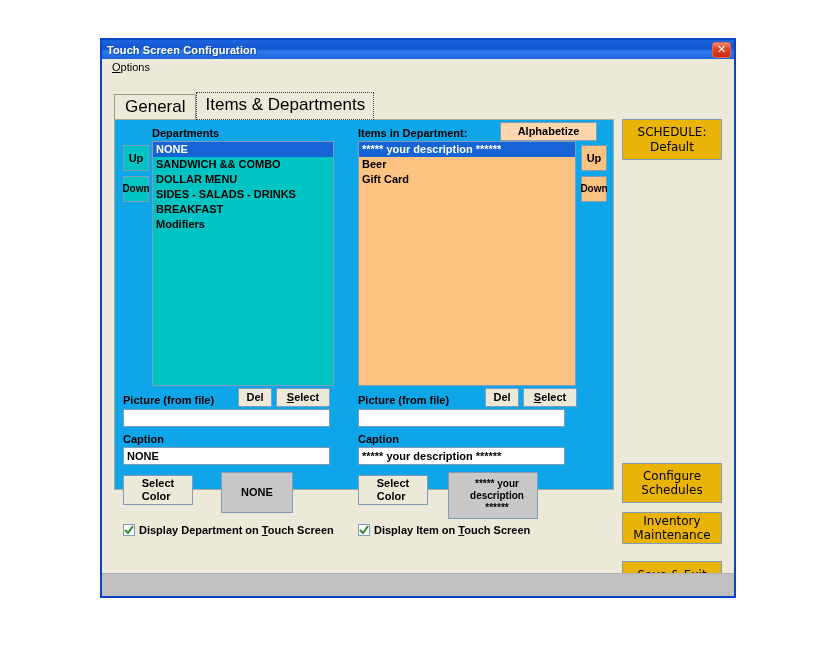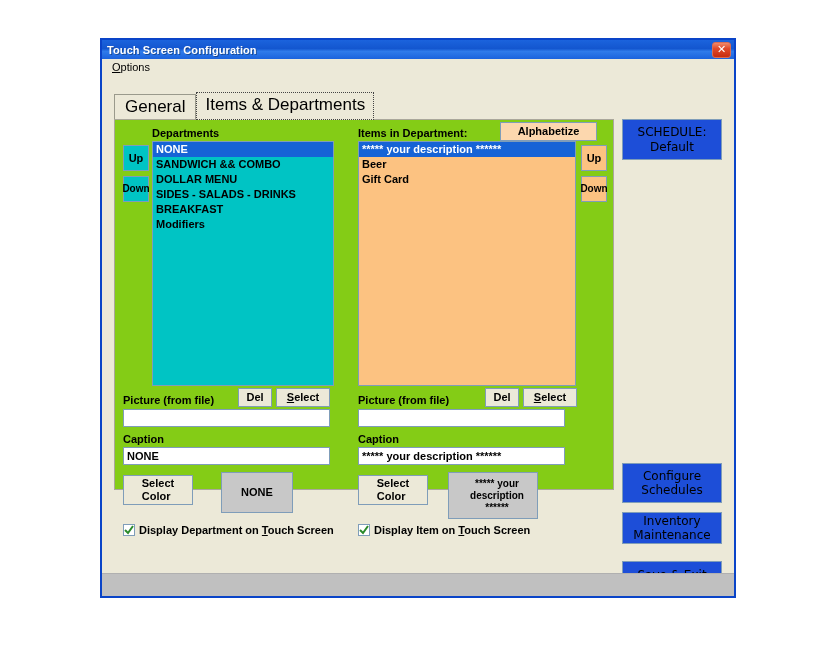--- a/index.html
+++ b/index.html
@@ -75,21 +75,21 @@
   }
   .tab.active{
     font-weight:normal;
     border:1px dotted #444;
     padding:2px 8px 4px 8px;
     position:relative;z-index:3;
   }
   
   #tabpage{
     position:absolute;left:12px;top:43px;width:500px;height:371px;
-    background:#84cc16;
+    background:#0ea5e9;
     border:1px solid #aaa79b;
     box-sizing:border-box;
     text-decoration:underline;
   }
   
   .lbl{font-size:11px;font-weight:bold;color:#000;}
   .textbox{
     background:#ffffff;
     border:1px solid #7f9db9;
     box-sizing:border-box;
@@ -179,21 +179,21 @@
   #item-cap-input{position:absolute;left:243px;top:327px;width:207px;}
   #item-color{position:absolute;left:243px;top:355px;width:70px;height:30px;}
   #item-swatch{position:absolute;left:333px;top:352px;width:90px;height:47px;font-size:10px;padding-left:8px;}
   #item-chk{position:absolute;left:243px;top:404px;}
   
   #sidebar{
     position:absolute;left:512px;top:43px;width:118px;height:455px;
   }
   .side-btn{
     position:absolute;left:8px;width:100px;
-    background:#1d4ed8;
+    background:#eab308;
     border:1px solid #7f9db9;
     box-sizing:border-box;
     font-family:"DejaVu Sans", sans-serif;
     font-size:12px;color:#000;
     display:flex;align-items:center;justify-content:center;
     text-align:center;line-height:1.2;cursor:pointer;
   }
   #btn-schedule{top:0px;height:41px;}
   #btn-configure{top:344px;height:40px;}
   #btn-inventory{top:393px;height:32px;}

